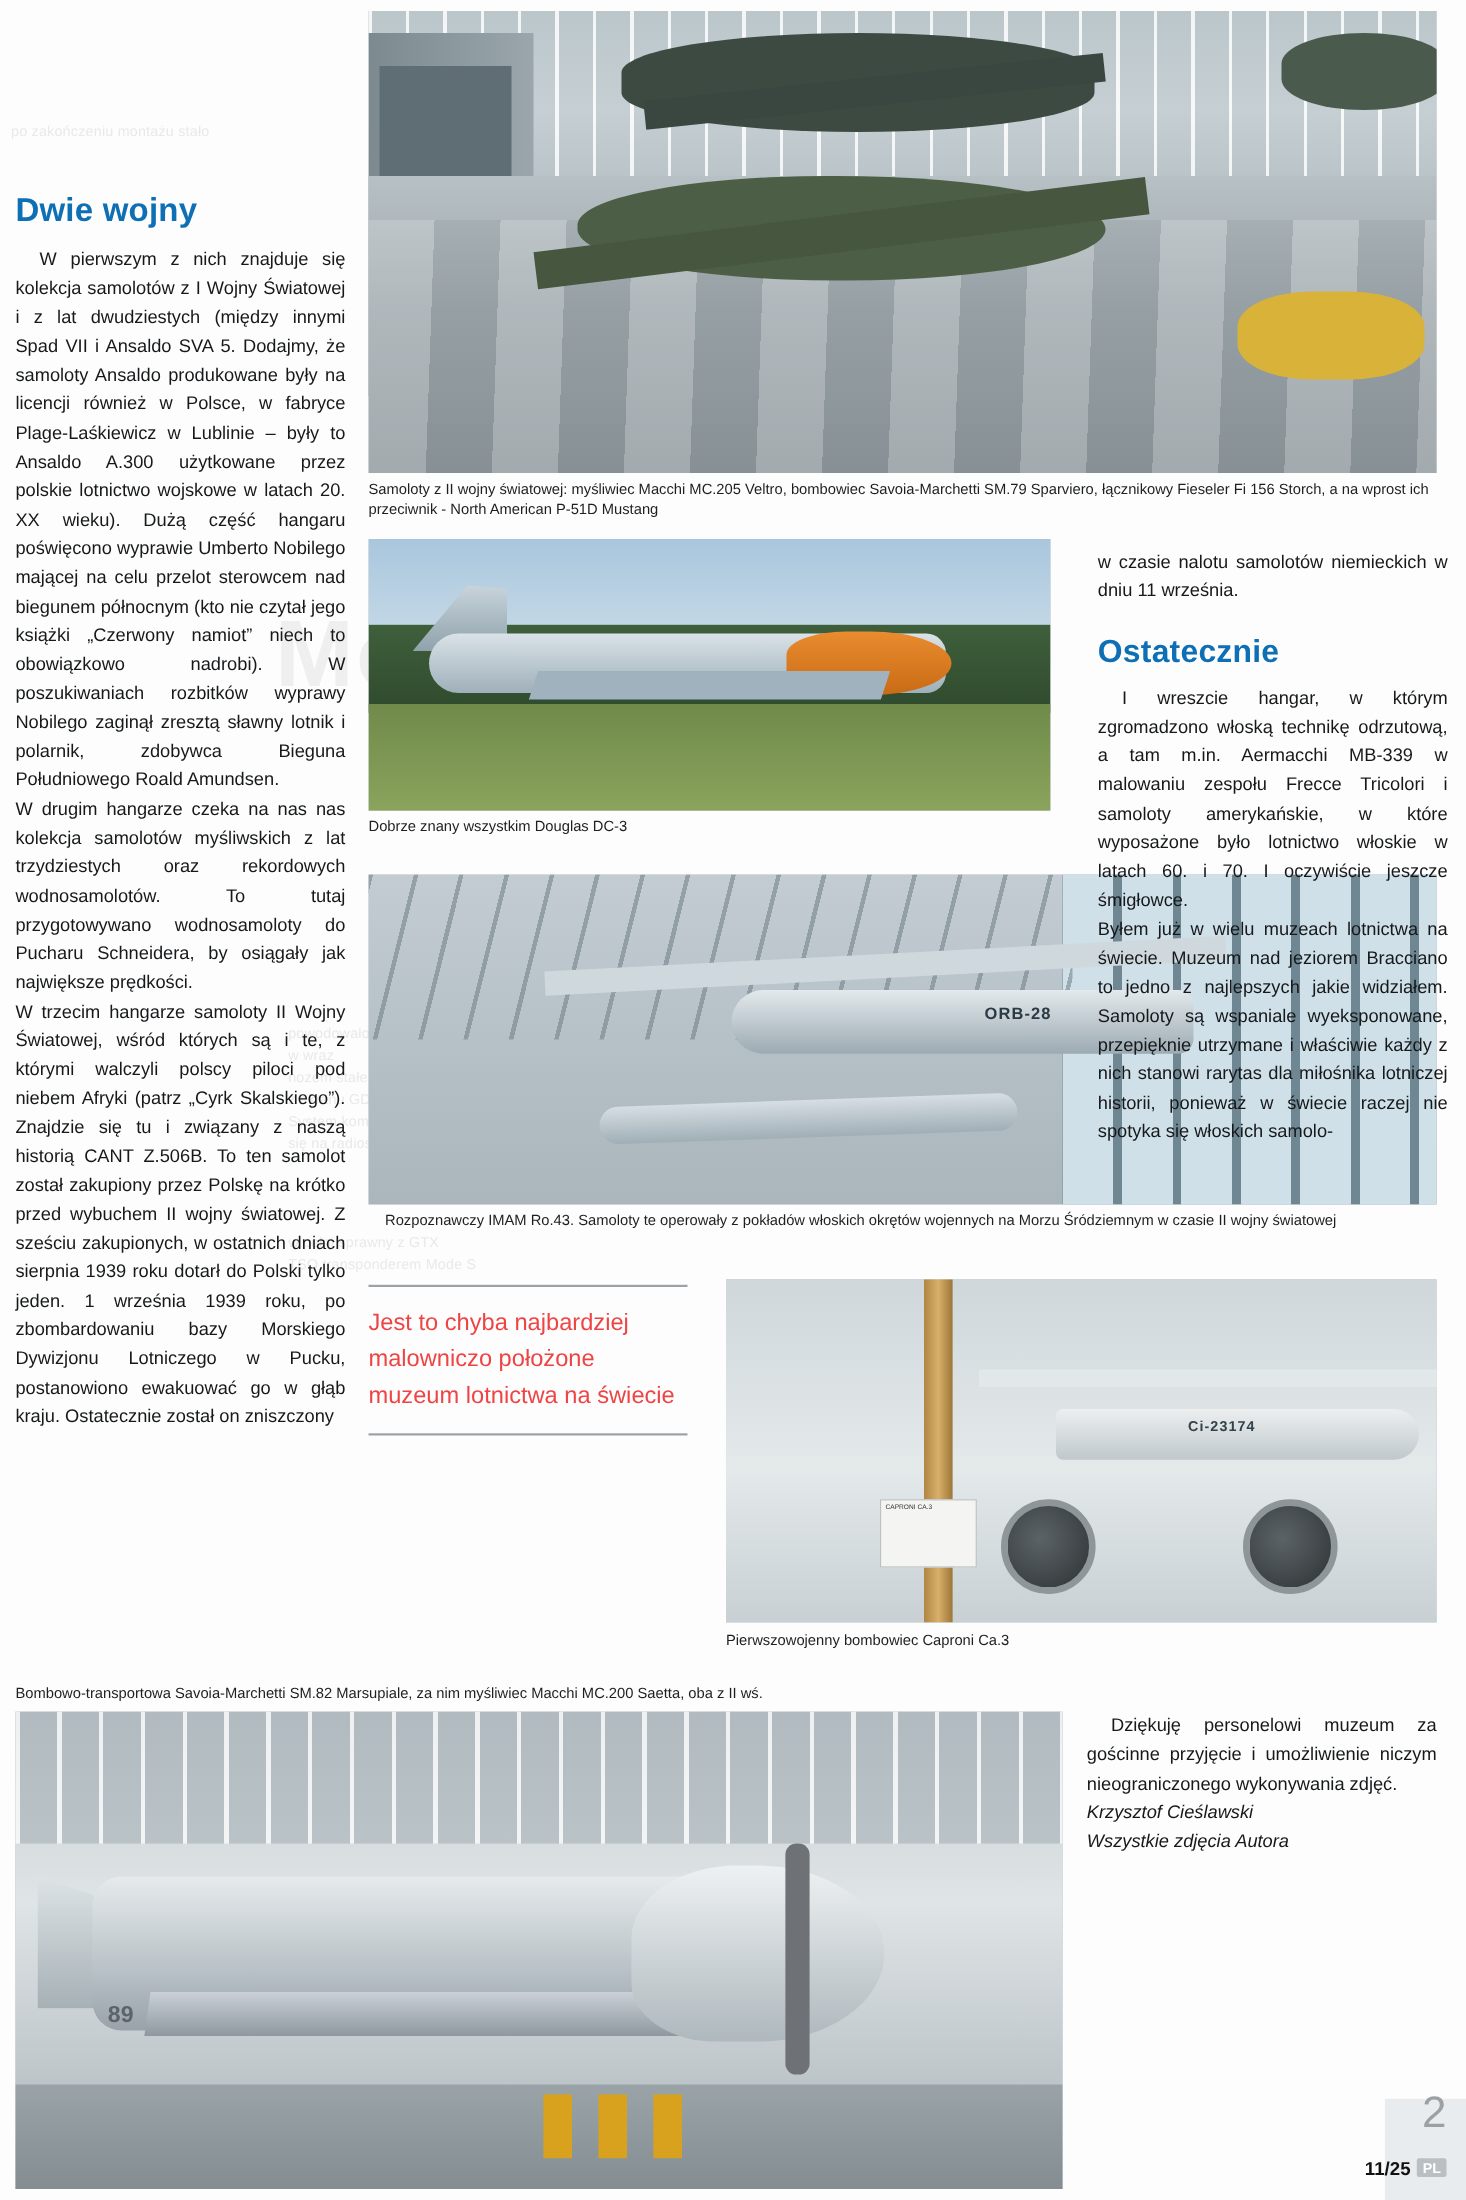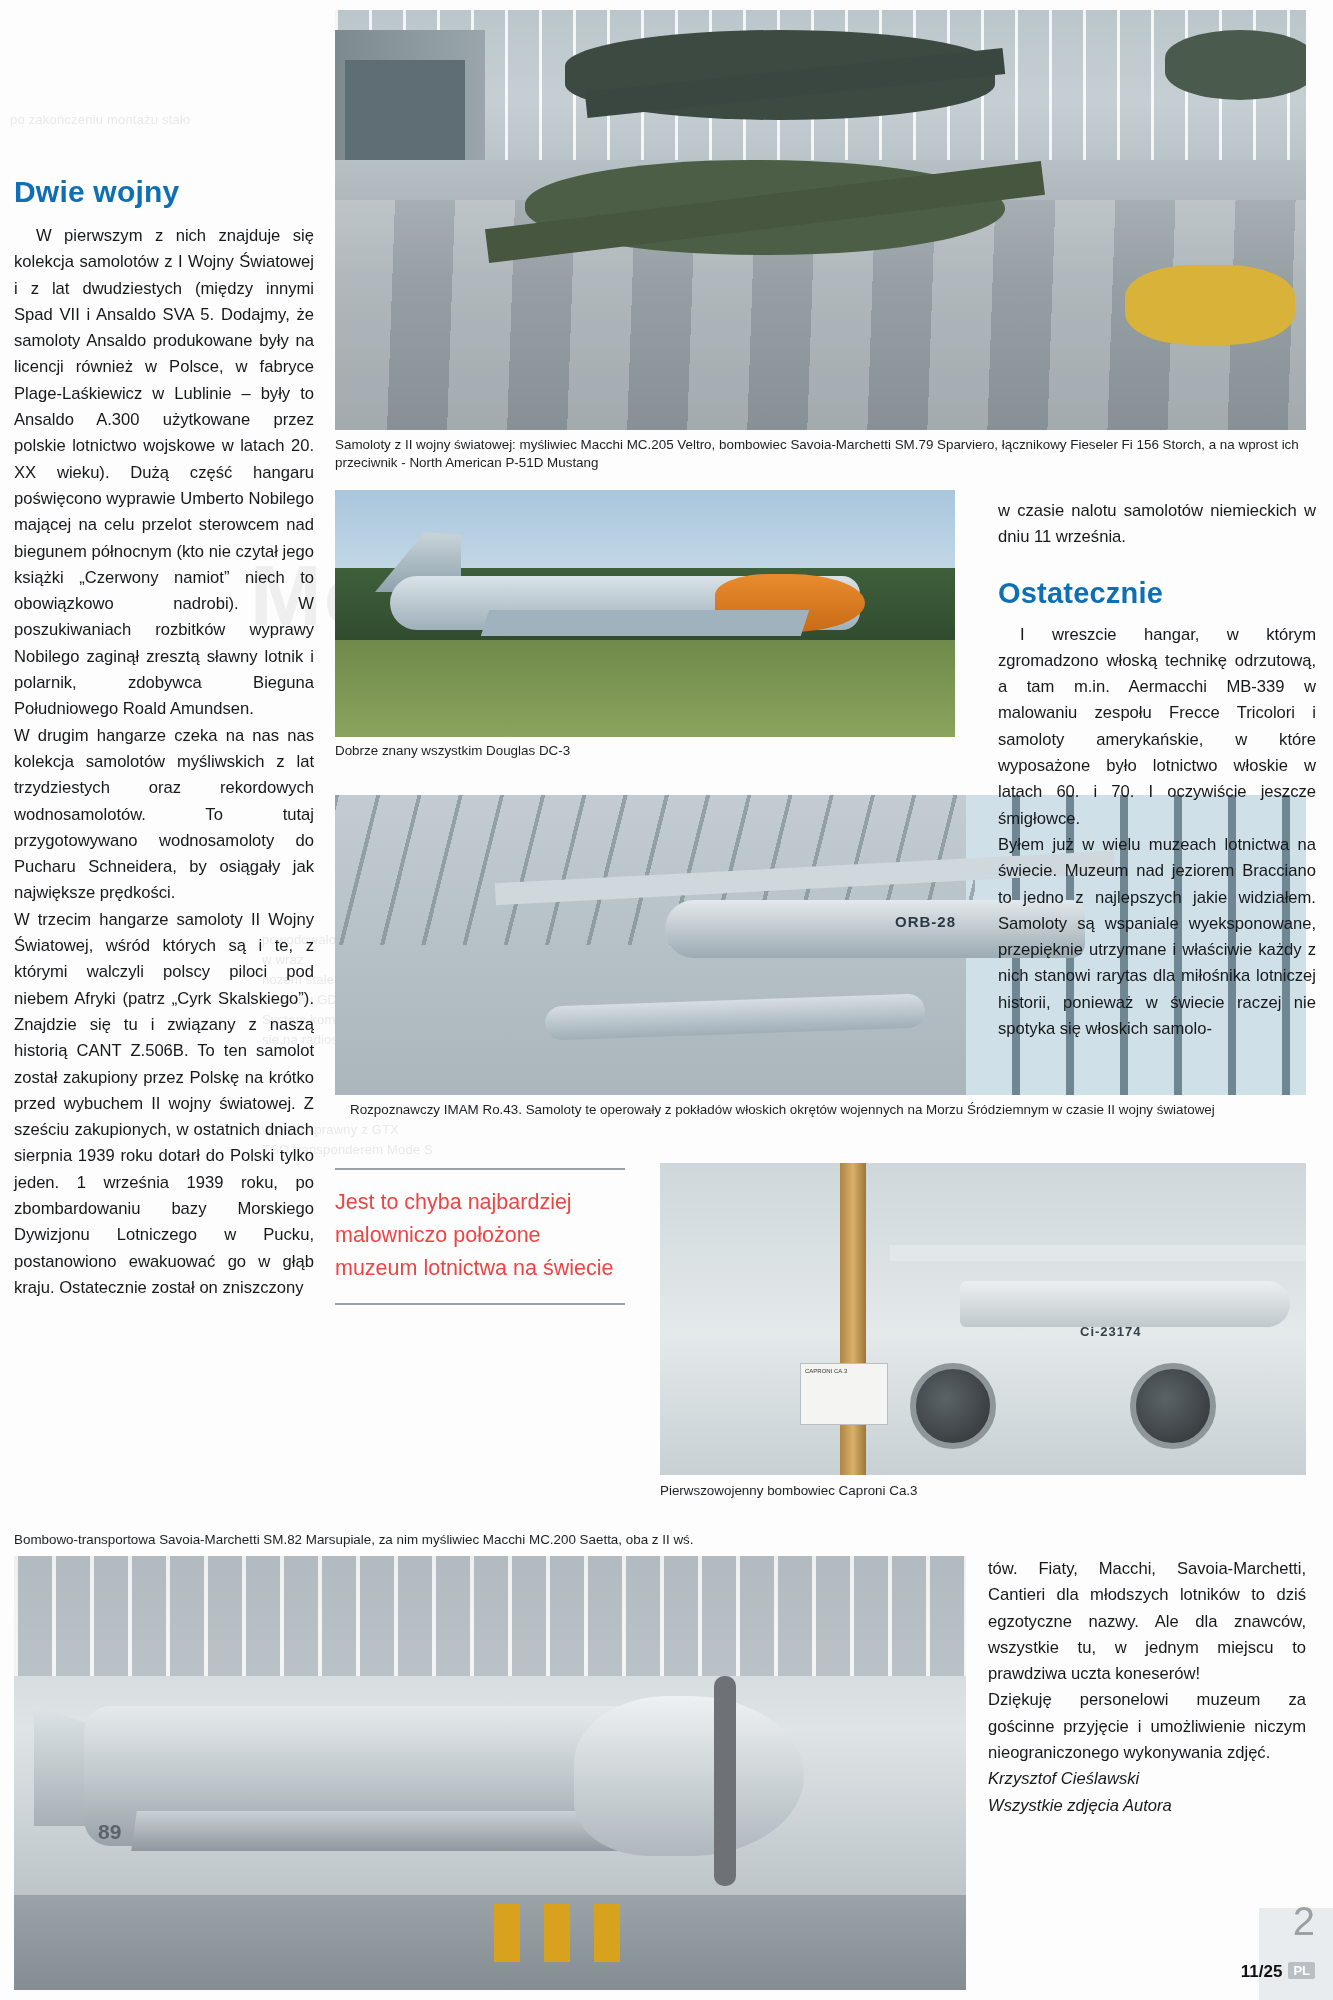--- a/index.html
+++ b/index.html
@@ -240,21 +240,21 @@
   </div>
   <div class="cap" id="cap-ro43">Rozpoznawczy IMAM Ro.43. Samoloty te operowały z pokładów włoskich okrętów wojennych na Morzu Śródziemnym w czasie II wojny światowej</div>
 
   <div class="img" id="photo-caproni">
     <div class="cap-bg"></div>
     <div class="cap-beam"></div>
     <div class="cap-wing"></div>
     <div class="cap-body"></div>
     <div class="cap-wheel" style="left:250px;"></div>
     <div class="cap-wheel" style="left:470px;"></div>
-    <div style="position:absolute;left:420px;top:126px;font-size:13px;font-weight:700;color:#33414a;letter-spacing:1px;margin-top:35px;">Ci-23174</div>
+    <div style="position:absolute;left:420px;top:126px;font-size:13px;font-weight:700;color:#33414a;letter-spacing:1px;">Ci-23174</div>
     <div style="position:absolute;left:140px;top:200px;width:78px;height:52px;background:#f4f4f2;border:1px solid #b9bfc2;font-size:6px;padding:4px;color:#333;">CAPRONI CA.3</div>
   </div>
   <div class="cap" id="cap-caproni">Pierwszowojenny bombowiec Caproni Ca.3</div>
 
   <div class="pull">
     <div class="rule"></div>
     <p>Jest to chyba najbardziej malowniczo położone muzeum lotnictwa na świecie</p>
     <div class="rule bot"></div>
   </div>
 
@@ -282,21 +282,20 @@
   </div>
 
   <div class="col-right">
     <p class="body">w czasie nalotu samolotów niemieckich w dniu 11 września.</p>
     <h2 class="head sub" style="margin-top:26px;">Ostatecznie</h2>
     <p class="body ind">I wreszcie hangar, w którym zgromadzono włoską technikę odrzutową, a tam m.in. Aermacchi MB-339 w malowaniu zespołu Frecce Tricolori i samoloty amerykańskie, w które wyposażone było lotnictwo włoskie w latach 60. i 70. I oczywiście jeszcze śmigłowce.</p>
     <p class="body ind">Byłem już w wielu muzeach lotnictwa na świecie. Muzeum nad jeziorem Bracciano to jedno z najlepszych jakie widziałem. Samoloty są wspaniale wyeksponowane, przepięknie utrzymane i właściwie każdy z nich stanowi rarytas dla miłośnika lotniczej historii, ponieważ w świecie raczej nie spotyka się włoskich samolo-</p>
   </div>
 
   <div style="position:absolute;left:988px;top:1556px;width:318px;">
-    <p class="body">tów. Fiaty, Macchi, Savoia-Marchetti, Cantieri dla młodszych lotników to dziś egzotyczne nazwy. Ale dla znawców, wszystkie tu, w jednym miejscu to prawdziwa uczta koneserów!</p>
     <p class="body ind">Dziękuję personelowi muzeum za gościnne przyjęcie i umożliwienie niczym nieograniczonego wykonywania zdjęć.</p>
     <p class="body sig">Krzysztof Cieślawski</p>
     <p class="body sig">Wszystkie zdjęcia Autora</p>
   </div>
 
   <div class="corner"></div>
   <div class="pagenum">2</div>
   <div class="folio">
     <span>11/25</span><span class="pl">PL</span>
   </div>

